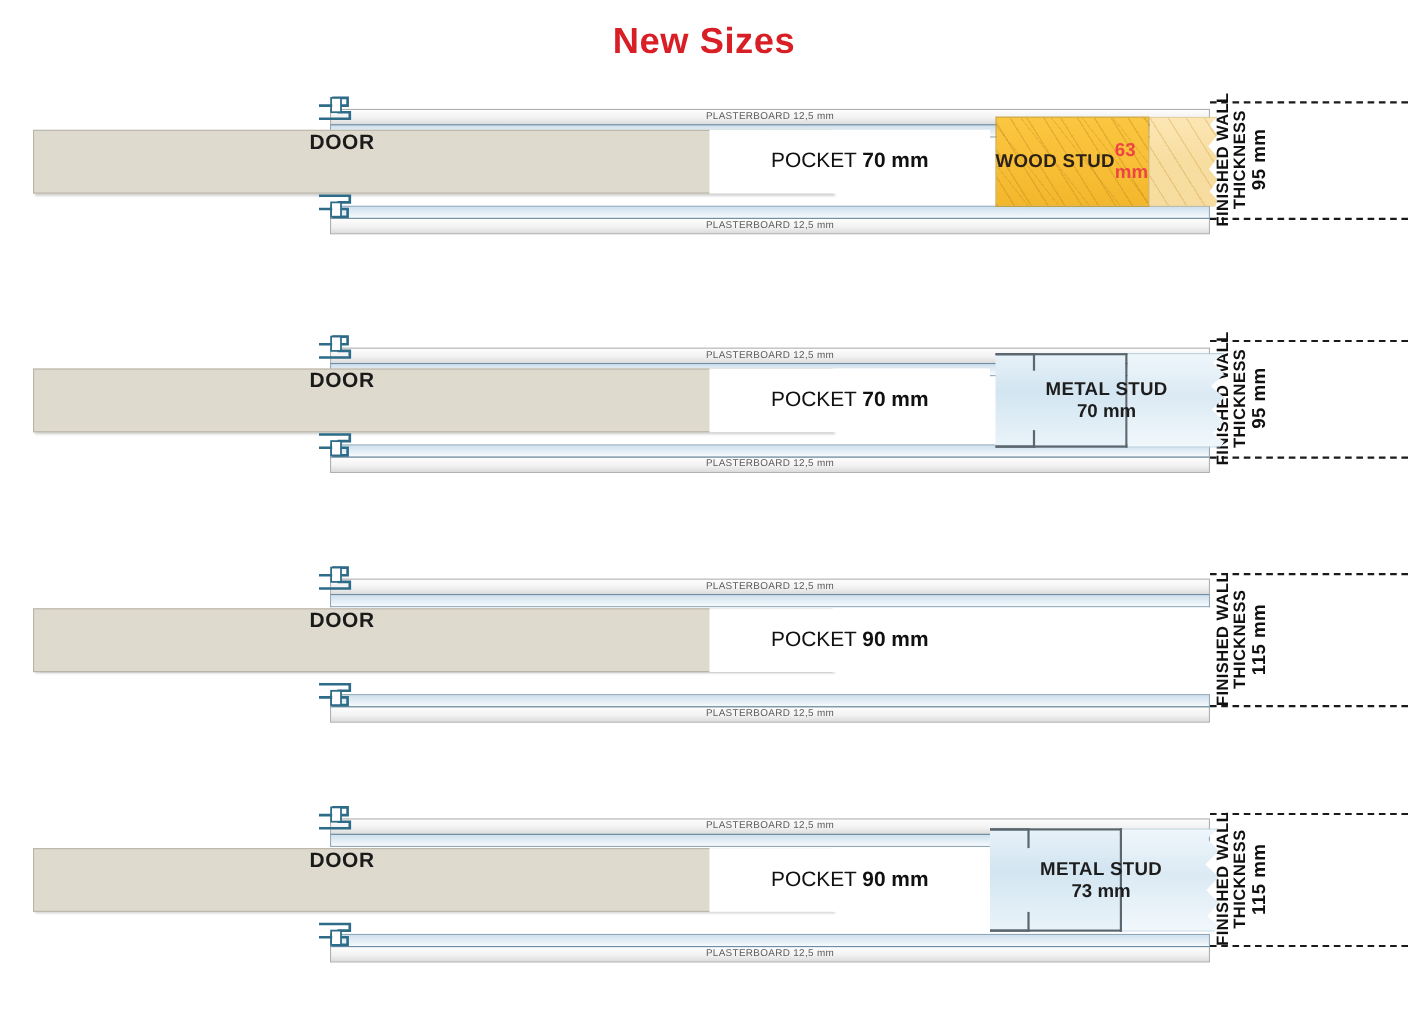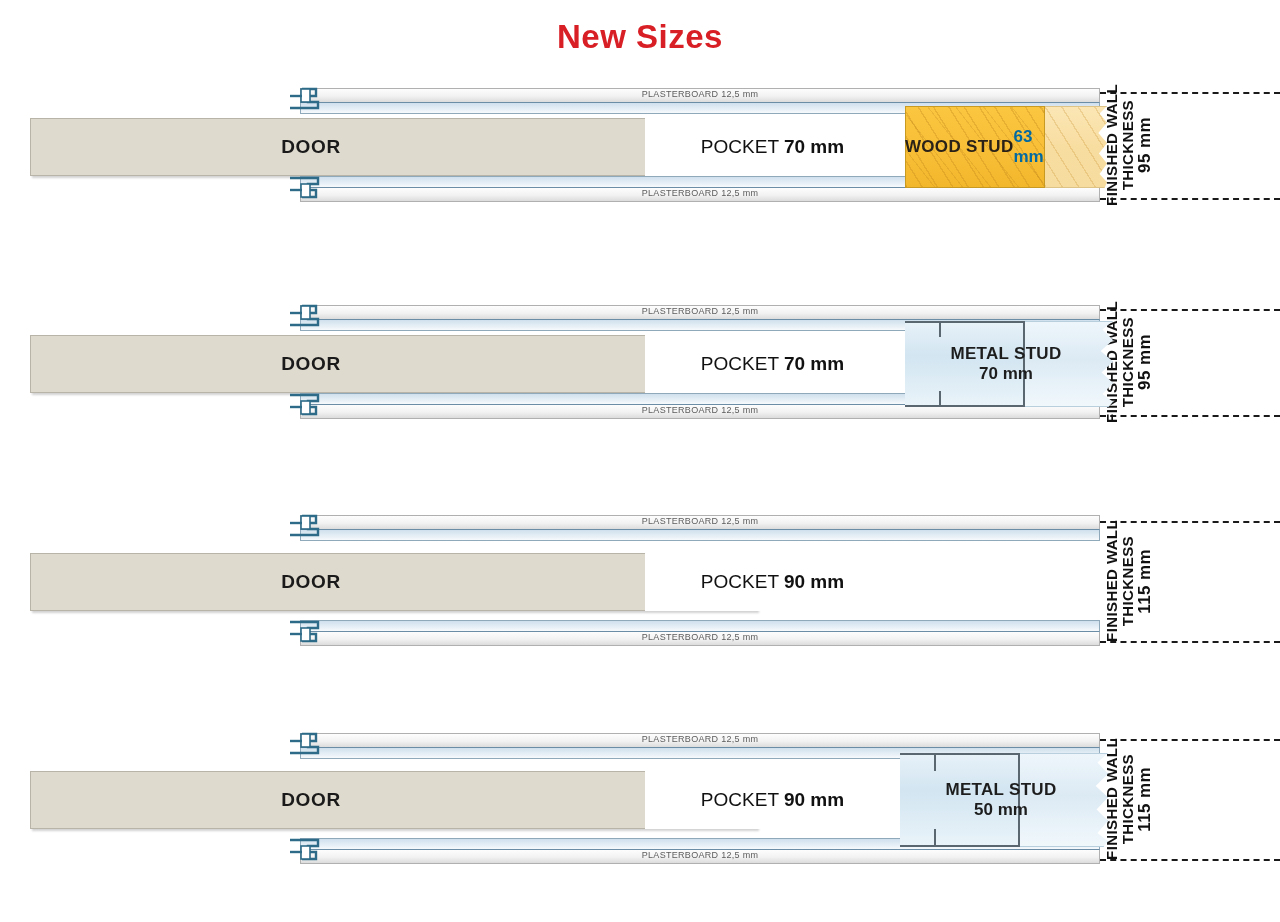--- a/index.html
+++ b/index.html
@@ -28,21 +28,20 @@
   
   .door {
     position: absolute;
     left: 30px;
     width: 727px;
     height: 58px;
     background: #dfdace;
     border: 1px solid #b9b4a8;
     box-shadow: 2px 2px 2px rgba(0,0,0,0.18);
     display: flex;
-    align-items: center;
   }
   .door-label {
     margin-left: 280px;
     font-size: 19px;
     font-weight: bold;
     color: #1a1a1a;
     letter-spacing: 0.6px;
     transform: translateX(-50%);
   }
 
@@ -56,20 +55,21 @@
     align-items: center;
     justify-content: center;
   }
   .pocket-label { font-size: 19px; color: #111; white-space: nowrap; }
   .pocket-label b { font-weight: bold; }
 
   
   .pb {
     position: absolute;
     height: 24px;
+    margin-top: 11px;
   }
   .pb-outer {
     position: absolute; left: 0; top: 0; width: 100%; height: 15px;
     background: linear-gradient(to bottom, #fdfdfd 0%, #f2f2f2 55%, #dcdcdc 100%);
     border: 1px solid #b0b0b0;
   }
   .pb-inner {
     position: absolute; left: 0; top: 14px; width: 100%; height: 12px;
     background: linear-gradient(to bottom, #cfe0ed 0%, #e6eff6 60%, #f7fafc 100%);
     border: 1px solid #8fa9bb;
@@ -123,21 +123,21 @@
   }
   .stud-text {
     position: absolute; left: 0; top: 0;
     width: 140px; height: 100%;
     display: flex; flex-direction: row;
     align-items: center; justify-content: center;
     z-index: 3;
     line-height: 1.18;
   }
   .stud-text .l1 { font-size: 17px; font-weight: bold; color: #2a2218; letter-spacing: 0.3px; white-space: nowrap; }
-  .stud-text .l2 { font-size: 17px; font-weight: bold; color: #0369a1; }
+  .stud-text .l2 { font-size: 17px; font-weight: bold; color: #ef4444; }
 
   
   .metal-stud { position: absolute; z-index: 4; text-align: center; }
   .metal-main {
     position: absolute; left: 0; top: 0;
     width: 120px; height: 100%;
     background: linear-gradient(to bottom, #e7f1f8 0%, #d2e5f1 40%, #e9f3f9 100%);
     border: 2px solid #5a6770;
     border-left: none;
   }
@@ -387,21 +387,21 @@
 
   <div class="metal-stud" style="left:900px; top:20px; width:210px; height:94px;">
     <div class="metal-main"></div>
     <div class="metal-flange" style="top:0px;"></div>
     <div class="metal-flange" style="bottom:0px;"></div>
     <div class="metal-web" style="top:0px; height:18px;"></div>
     <div class="metal-web" style="bottom:0px; height:18px;"></div>
     <div class="metal-tail"></div>
     <div class="metal-text">
       <div class="l1">METAL STUD</div>
-      <div class="l2">50 mm</div>
+      <div class="l2">73 mm</div>
     </div>
   </div>
 
   <div class="pb flip" style="left:300px; top:105px; width:800px;">
     <div class="pb-outer"></div>
     <div class="pb-inner"></div>
     <div class="pb-text">PLASTERBOARD 12,5 mm</div>
   </div>
 
   <svg class="jamb" style="left:288px; top:103px;" viewBox="0 0 34 26">

